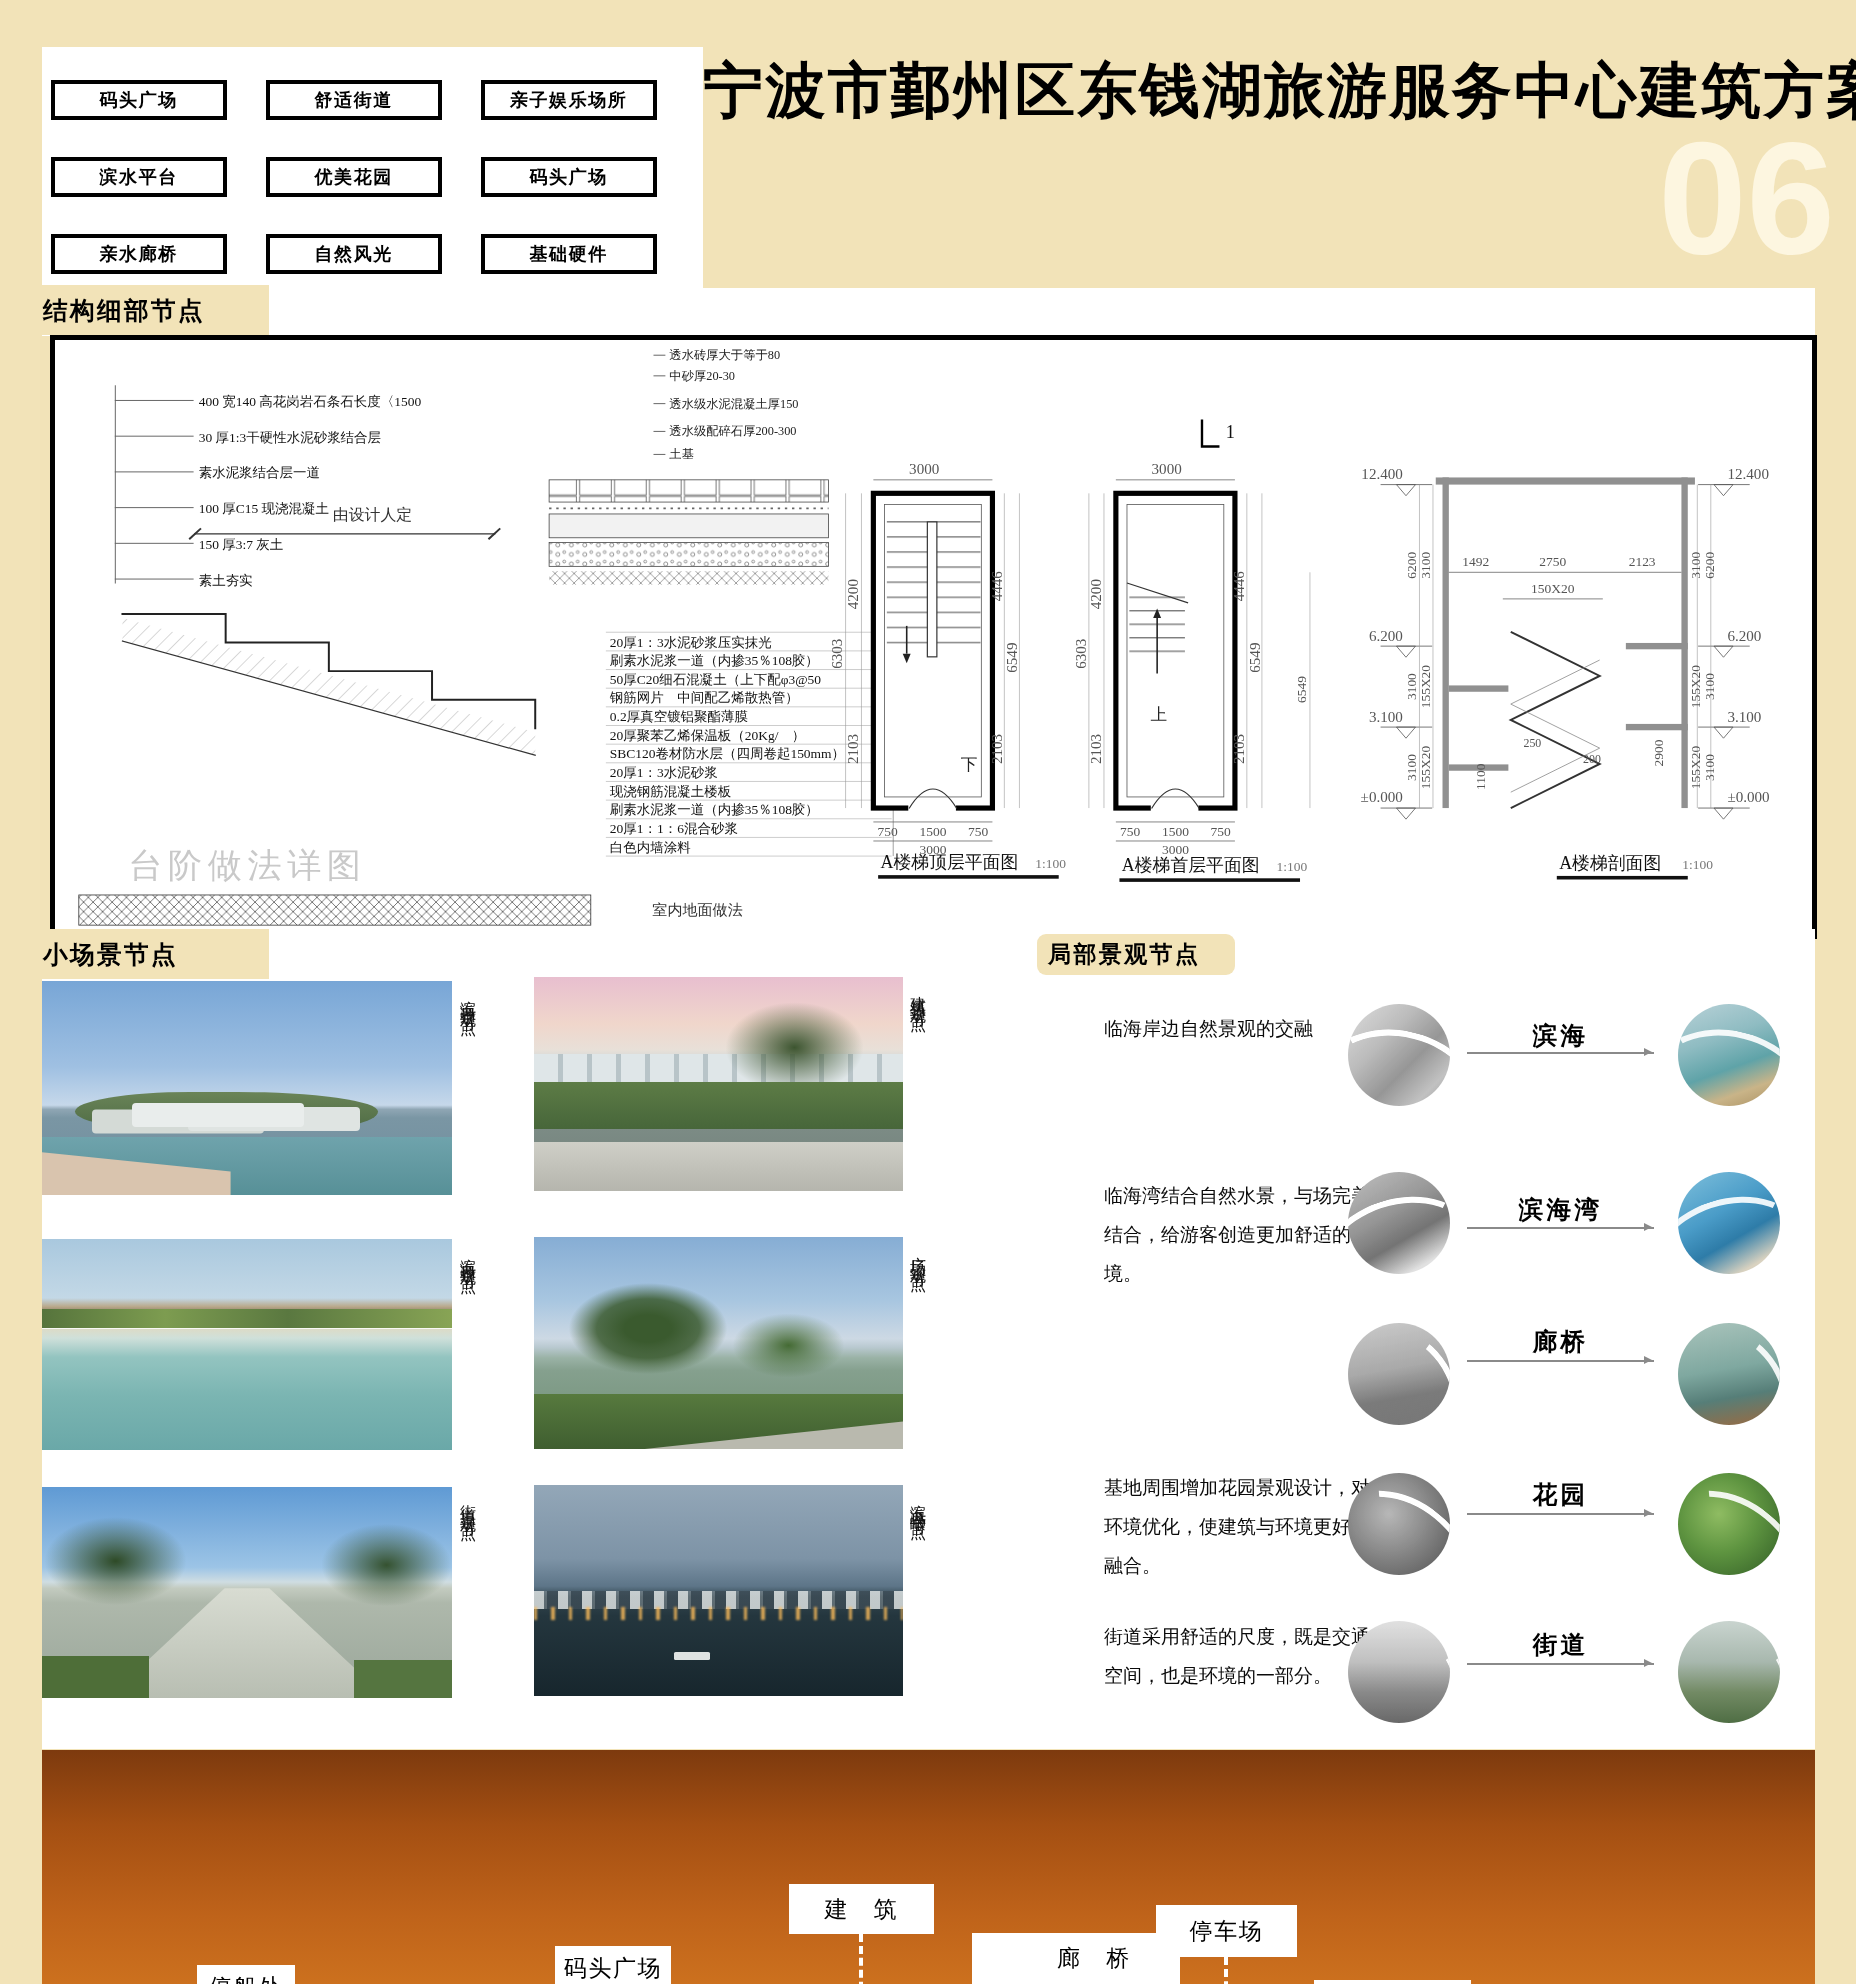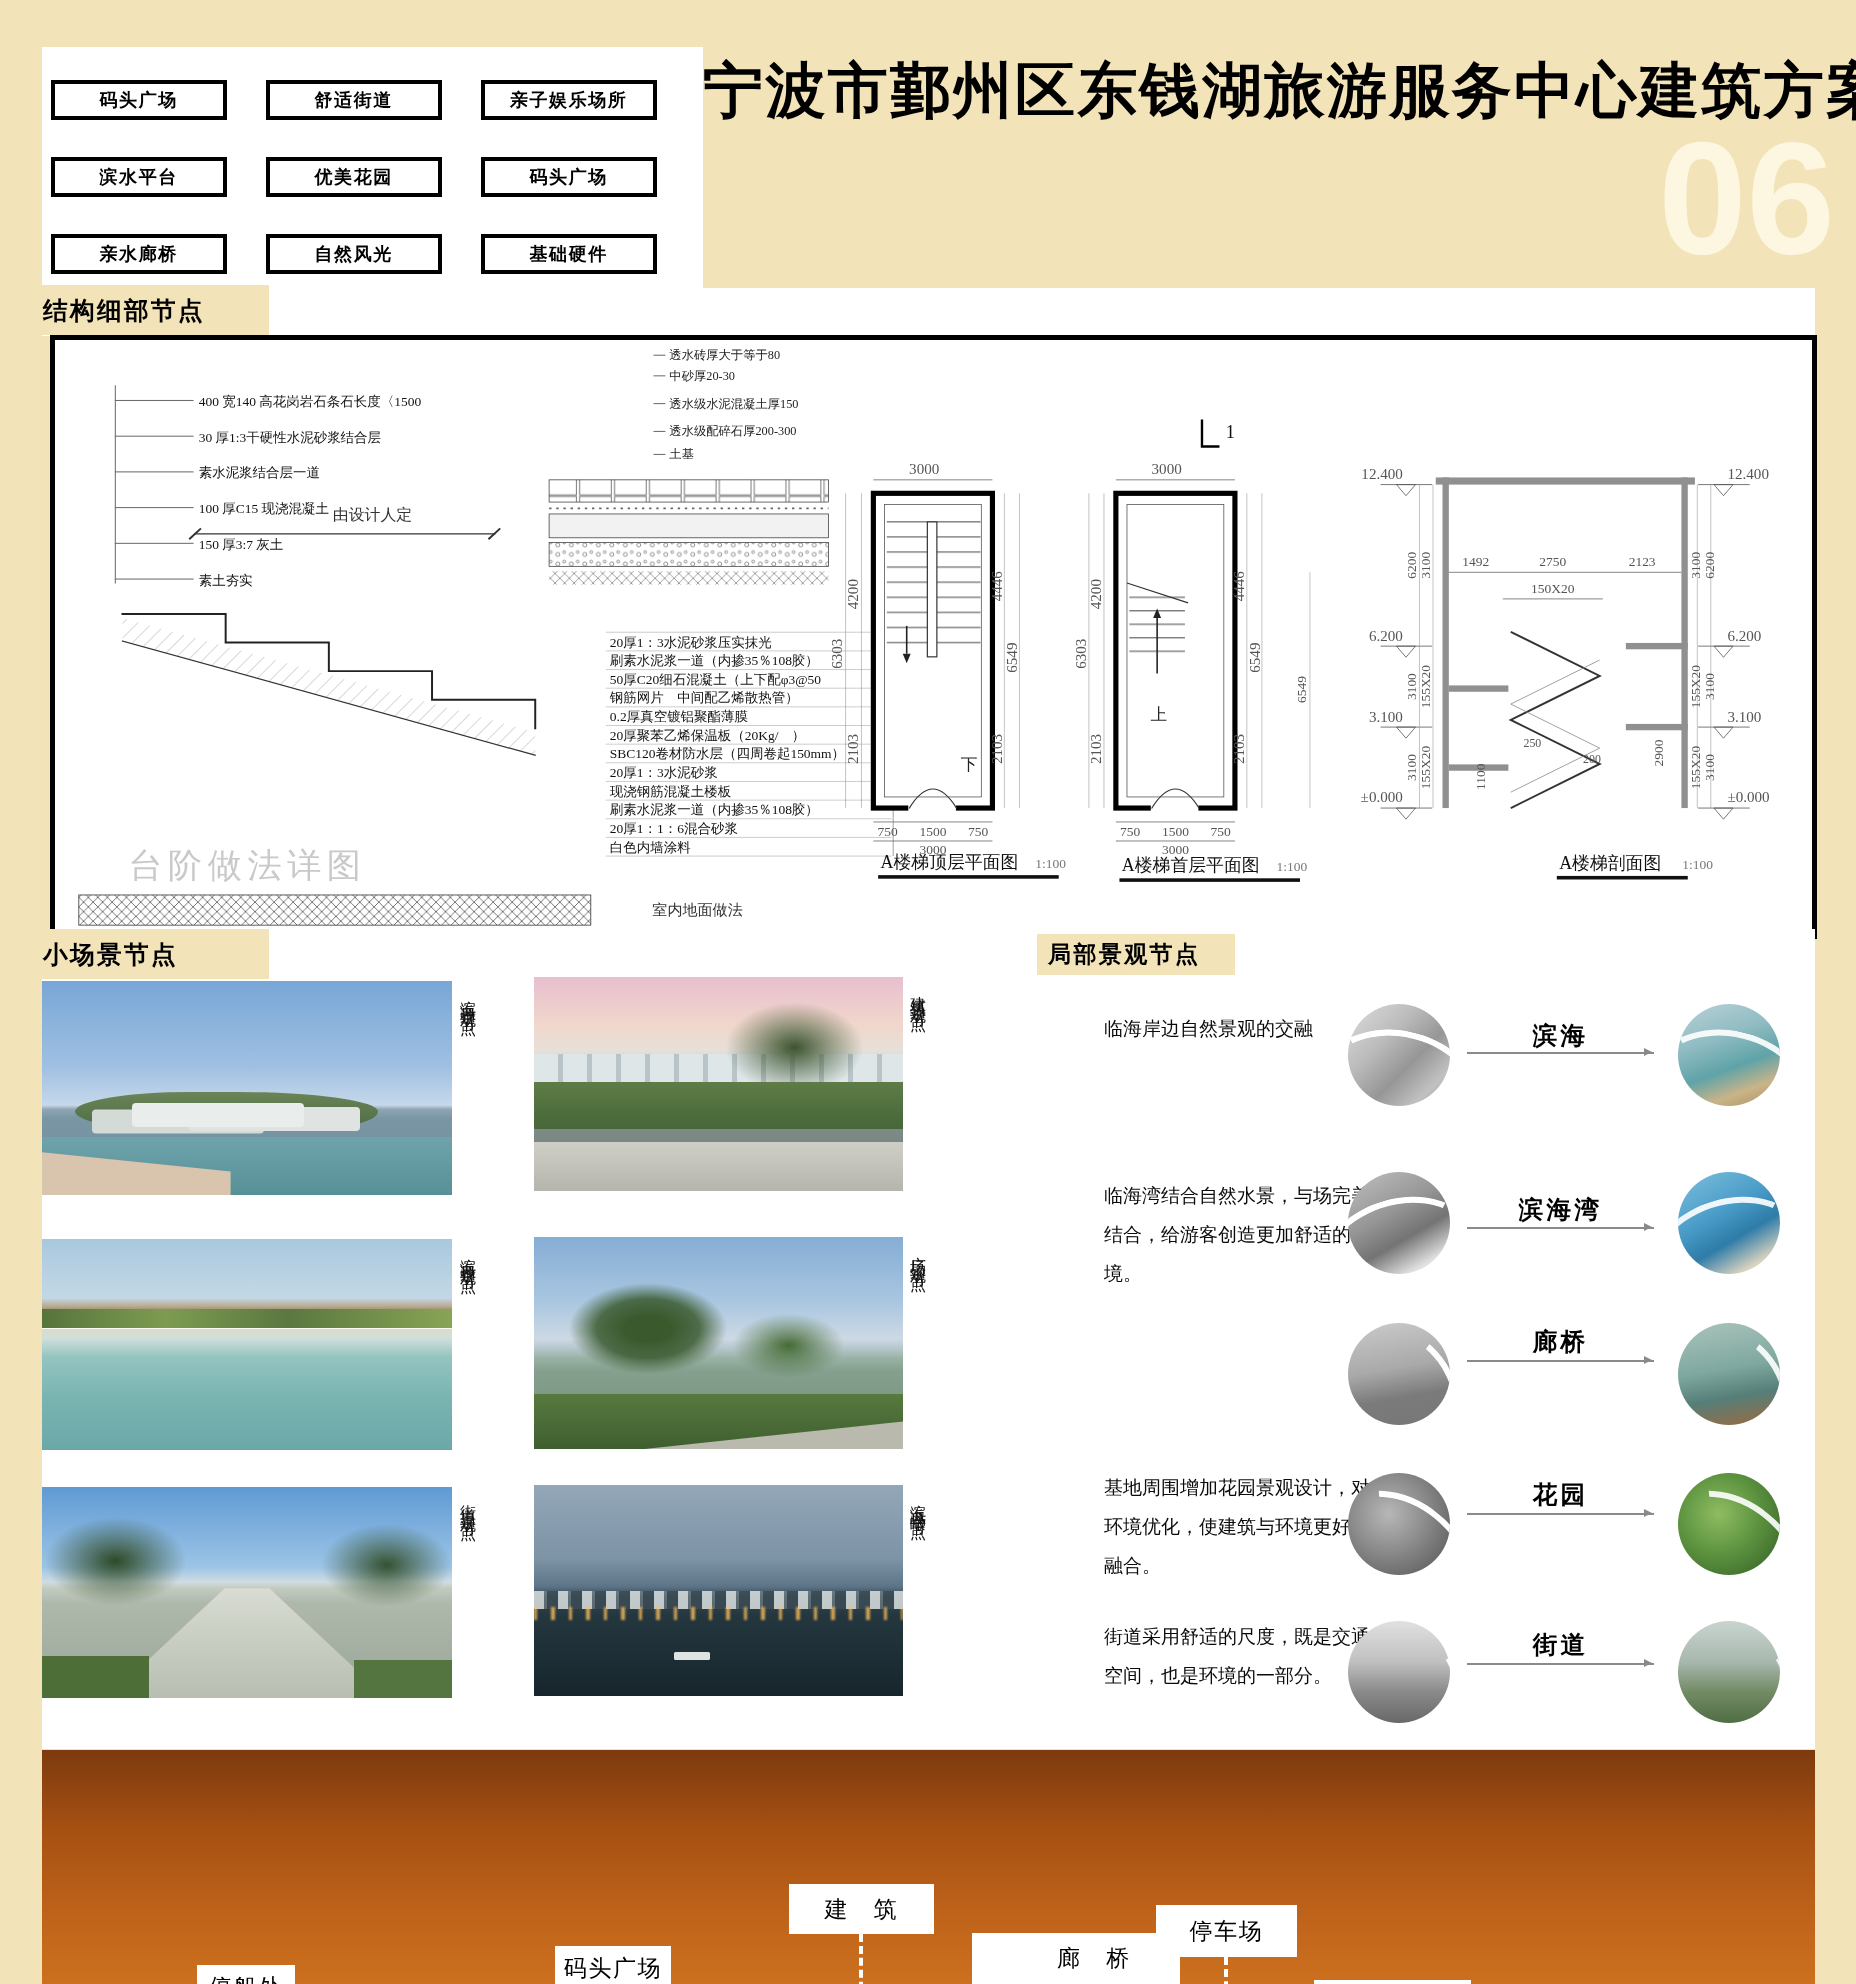--- a/index.html
+++ b/index.html
@@ -2,21 +2,21 @@
 <html style="font-size:6.4px"><head>
 <meta charset="utf-8">
 <style>
   html,body{margin:0;padding:0;background:#ddd;}
   #board{position:relative;width:1857px;height:2626px;background:#f2e3b8;overflow:hidden;
          font-family:"Liberation Sans",sans-serif;color:#000;}
   .white{position:absolute;background:#fff;}
   
   .sechd{position:absolute;background:#f2e3b8;display:flex;align-items:center;
          font-weight:600;font-size:24.6px;letter-spacing:2.4px;padding-left:43px;}
-  .sechd.nopad{padding-left:11px;}
+  .sechd.nopad{padding-left:11px;border-radius:9px;}
   
   #btnzone{position:absolute;left:42px;top:47px;width:661px;height:241px;background:#fff;
            display:grid;grid-template-columns:repeat(3,176px);grid-auto-rows:40px;
            column-gap:39px;row-gap:37px;padding:33px 0 0 8.7px;box-sizing:border-box;}
   .abtn{border:4px solid #000;background:#fff;display:flex;align-items:center;justify-content:center;
         font-size:18px;font-weight:600;letter-spacing:1.6px;}
   
   #titleblock{position:absolute;left:703px;top:0;width:1154px;height:288px;background:#f2e3b8;}
   #maintitle{position:absolute;left:0;right:16px;top:51px;text-align:center;
              font-size:60px;font-weight:700;letter-spacing:2.4px;white-space:nowrap;}

